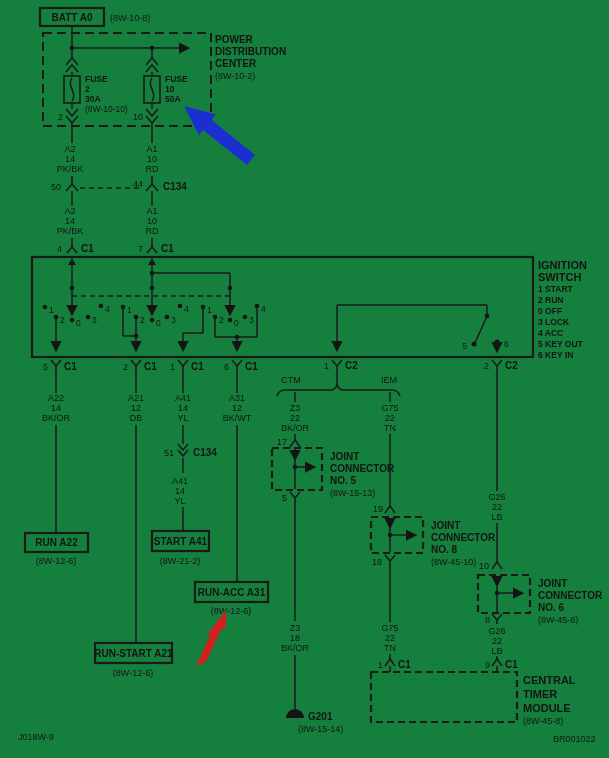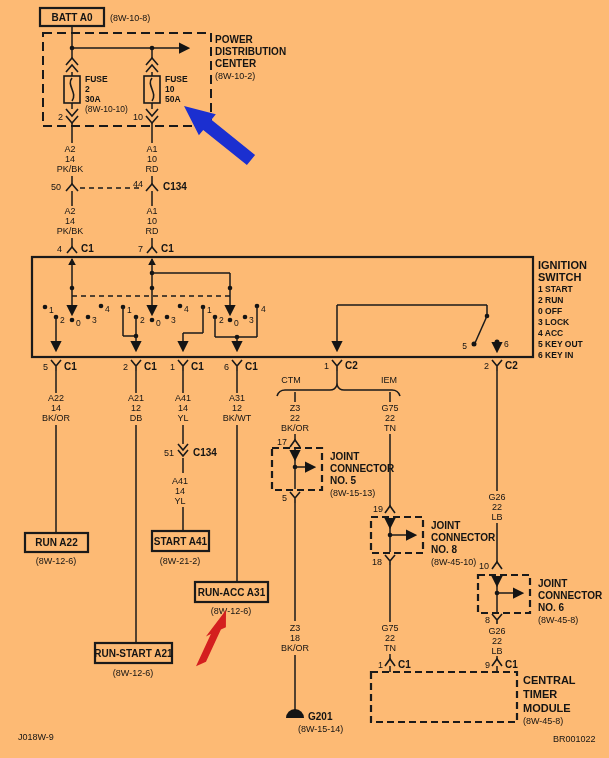--- a/index.html
+++ b/index.html
@@ -1,16 +1,16 @@
 <!DOCTYPE html>
 <html><head>
 <meta charset="utf-8">
 <style>
   html,body{margin:0;padding:0;background:#e8e8e8;}
-  .stage{position:relative;width:609px;height:758px;background:#fdba74;margin:0 auto;
+  .stage{position:relative;width:609px;height:758px;background:#15803d;margin:0 auto;
          font-family:"Liberation Sans",sans-serif;overflow:hidden;}
   svg{position:absolute;left:0;top:0;}
   text{fill:#141414;font-family:"Liberation Sans",sans-serif;}
   .t8{font-size:8.5px;}
   .t9{font-size:9px;}
   .lg{font-size:8.5px;font-weight:700;}
   .f8{font-size:8.5px;font-weight:700;}
   .b10{font-size:10px;font-weight:700;}
   .b11{font-size:11px;font-weight:700;}
   .wire{stroke:#1a1a1a;stroke-width:1.5;fill:none;}

